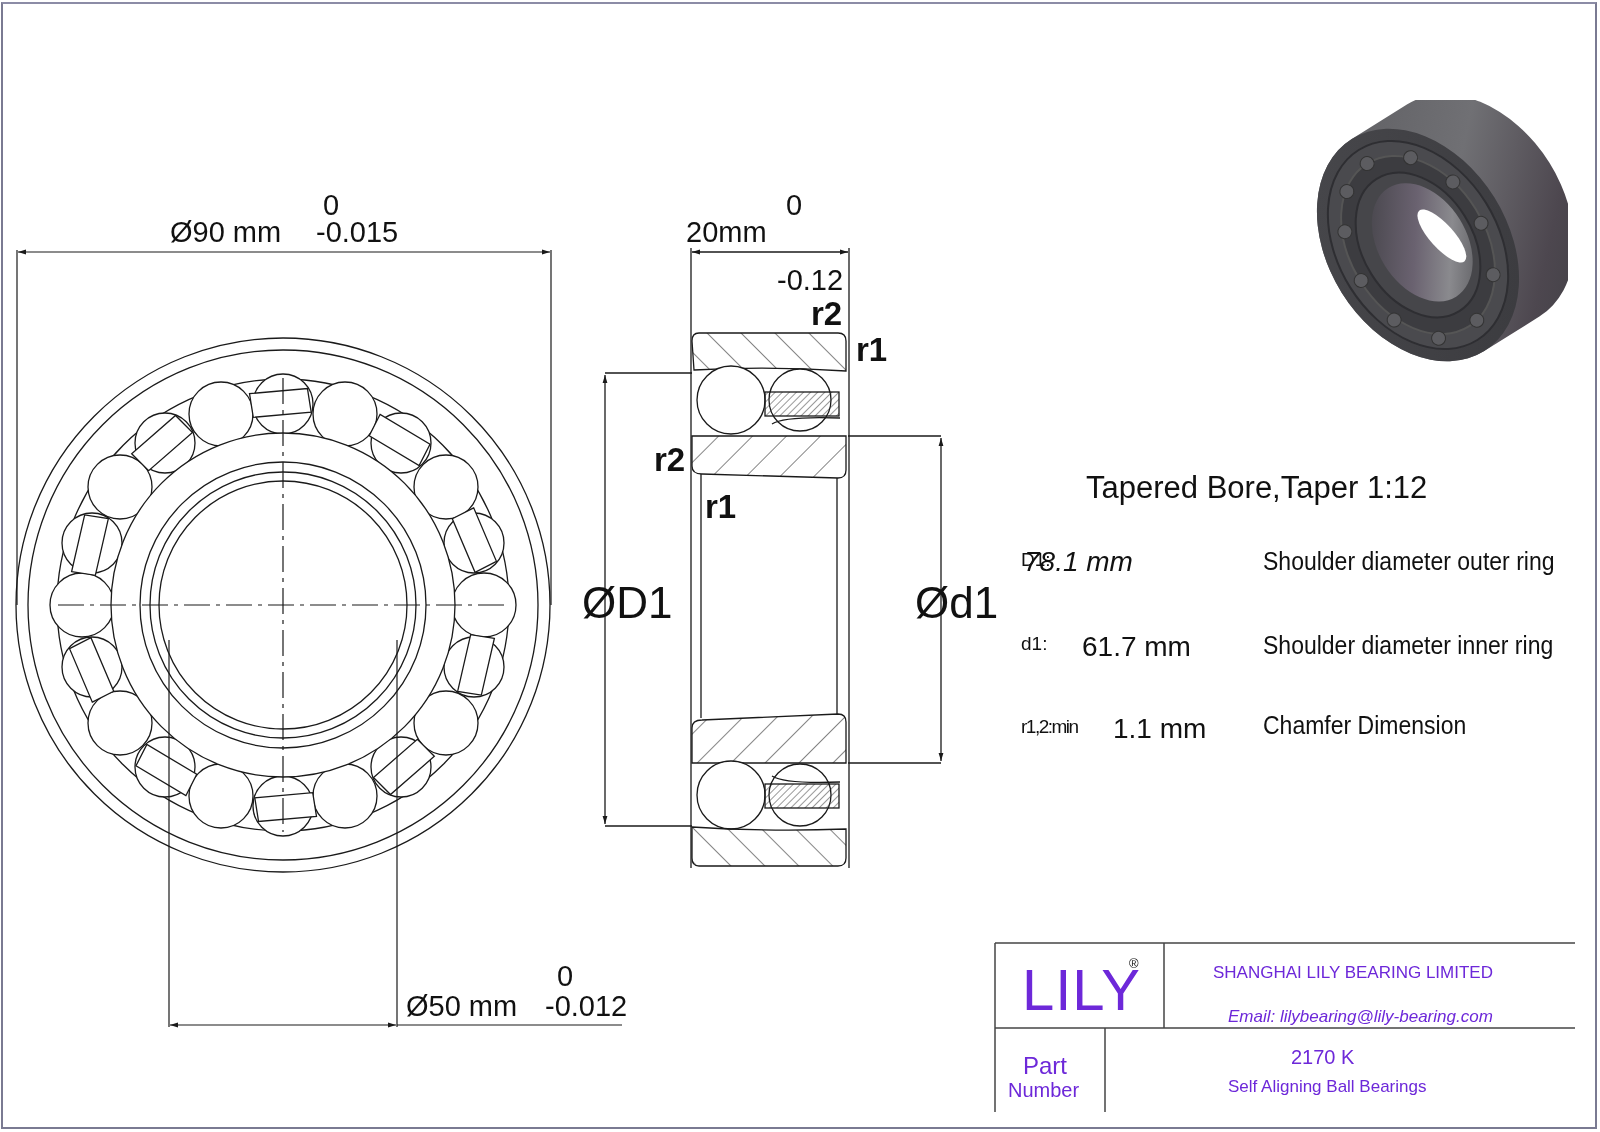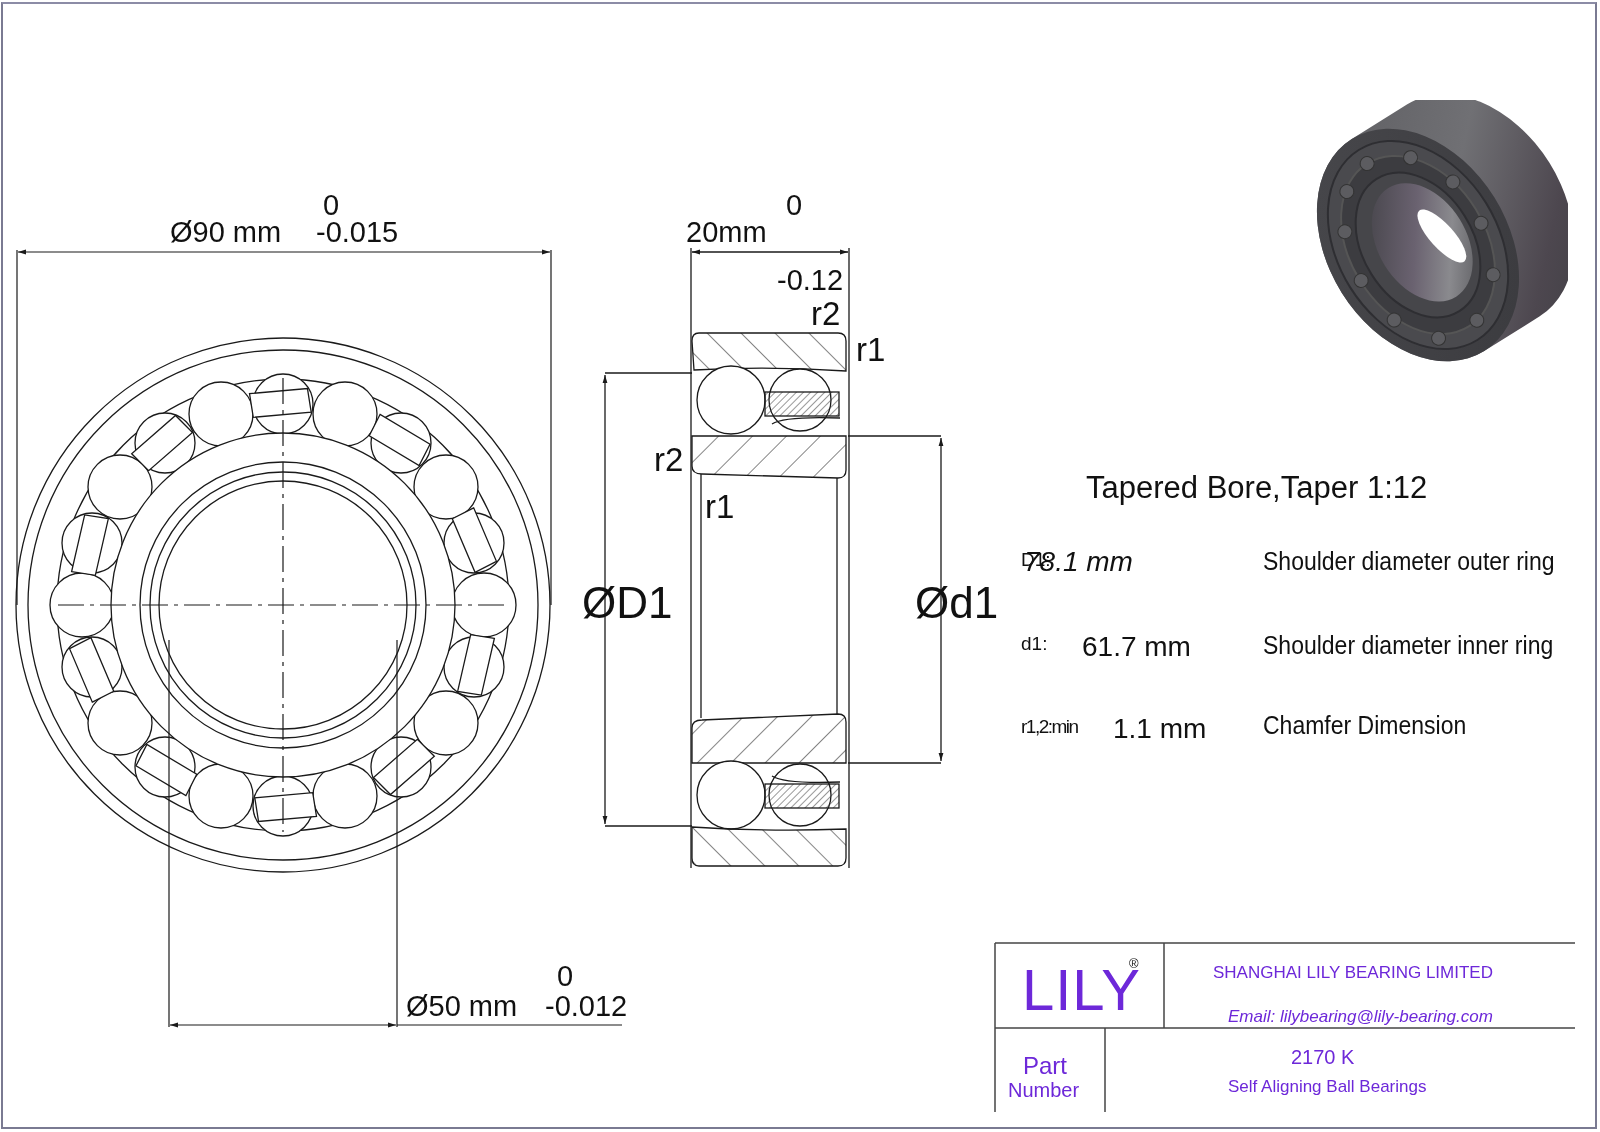--- a/index.html
+++ b/index.html
@@ -1,21 +1,21 @@
 <!DOCTYPE html>
 <html><head>
 <meta charset="utf-8">
 <style>
   html, body { margin: 0; padding: 0; background: #ffffff; }
   body { width: 1600px; height: 1132px; position: relative; overflow: hidden; font-family: "Liberation Sans", sans-serif; color: #111; }
   .frame { position: absolute; left: 1px; top: 2px; width: 1596px; height: 1127px; border: 2px solid #7a7a92; border-top-color: #8c8ca6; box-sizing: border-box; }
   svg.drawing { position: absolute; left: 0; top: 0; }
   .txt { position: absolute; white-space: nowrap; line-height: 1; color: #111; }
   .dim { font-size: 29px; }
-  .lbl { font-size: 33px; }
+  .lbl { font-size: 33px; font-weight: bold; }
   .big { font-size: 44px; margin-left: 17px; }
   .spec-key { font-size: 19px; }
   .spec-val { font-size: 28px; }
   .spec-desc { font-size: 25px; transform: scaleX(0.92); transform-origin: left center; }
   .title-line { font-size: 31px; }
   .tb { position: absolute; }
   .tb-text { position: absolute; white-space: nowrap; color: #6d28d9; }
   .logo { font-size: 58px; letter-spacing: 1px; }
   .reg { font-size: 13px; position: absolute; }
   .render-3d { position: absolute; left: 1268px; top: 100px; width: 300px; height: 290px; }

